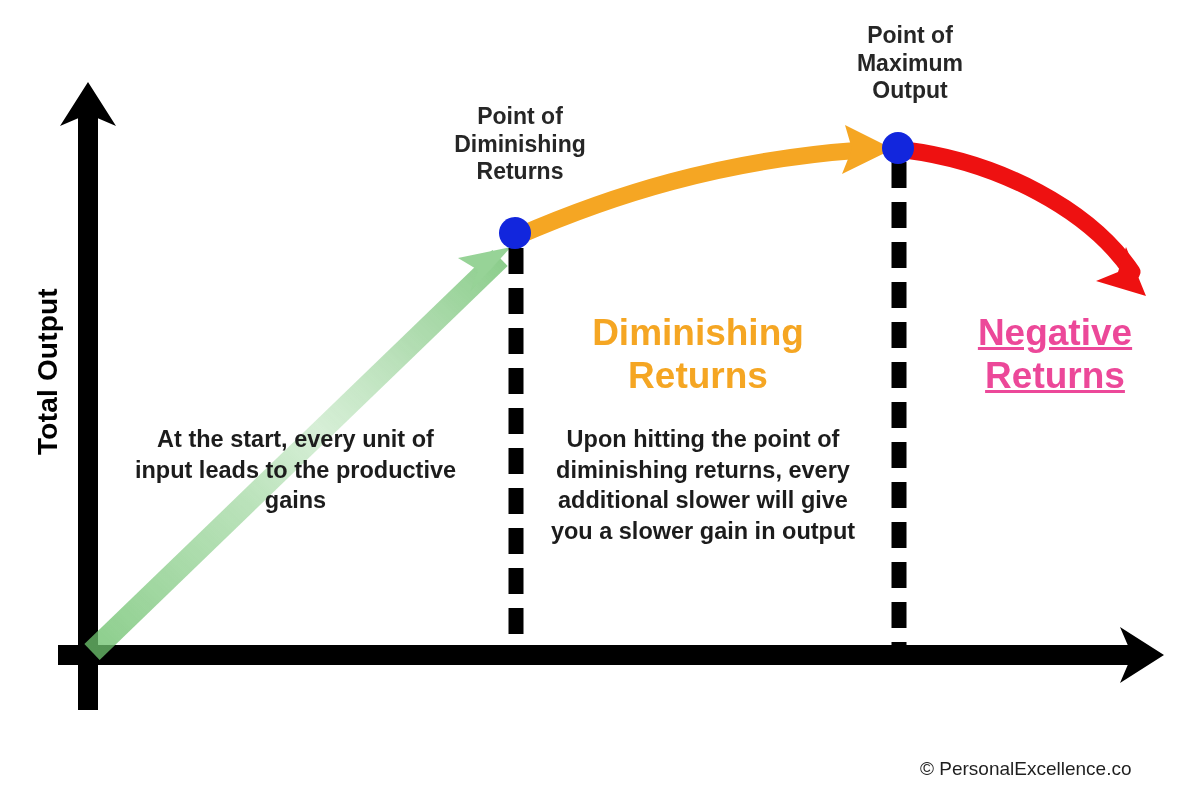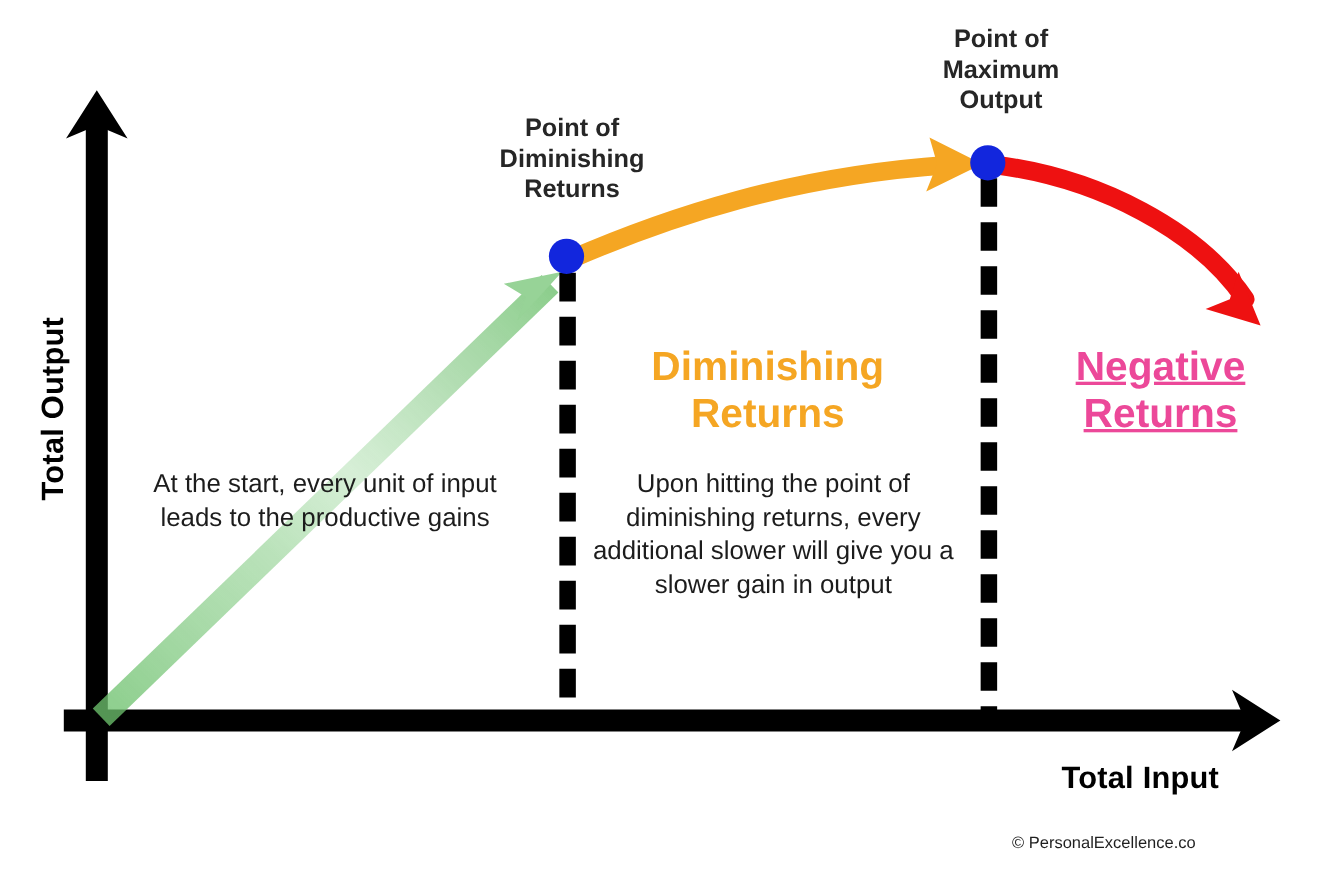--- a/index.html
+++ b/index.html
@@ -45,20 +45,21 @@
     font-size: 37px;
     font-weight: bold;
     text-align: center;
     line-height: 1.16;
   }
   .phase-body {
     font-size: 23.5px;
     text-align: center;
     color: #1c1c1c;
     line-height: 1.30;
+    font-weight: bold;
   }
   .axis-label {
     font-size: 28px;
     font-weight: bold;
     color: #000000;
     letter-spacing: .2px;
   }
   #y-axis-label {
     left: -52px;
     top: 355px;
@@ -66,21 +67,21 @@
     text-align: center;
     transform: rotate(-90deg);
   }
   #x-axis-label {
     left: 965px;
     top: 690px;
   }
   #credit {
     left: 920px;
     top: 758px;
-    font-size: 15px;
+    font-size: 19px;
     color: #1f1f1f;
   }
   #callout-dim  { left: 430px; top: 103px; width: 180px; }
   #callout-max  { left: 820px; top: 22px;  width: 180px; }
   #title-prod   { left: 158px; top: 312px; width: 290px; color: #22b422; }
   #title-dim    { left: 548px; top: 312px; width: 300px; color: #f5a623; }
   #title-neg    { left: 930px; top: 312px; width: 250px; color: #ec4899; text-decoration: underline; }
   #body-prod    { left: 128px; top: 424px; width: 335px; }
   #body-dim     { left: 538px; top: 424px; width: 330px; }
   #body-neg     {
@@ -139,21 +140,20 @@
     <g>
       <line x1="899" y1="162" x2="899" y2="648" stroke="#000000" stroke-width="15" stroke-dasharray="26 14"></line>
     </g>
 
     <circle cx="515" cy="233" r="16" fill="#1226dd"></circle>
     <circle cx="898" cy="148" r="16" fill="#1226dd"></circle>
   </svg>
 
   <div class="txt axis-label" id="y-axis-label">Total Output</div>
 
-  <div class="txt axis-label" id="x-axis-label">Total Input</div>
 
   <div class="txt callout" id="callout-dim">Point of
 Diminishing
 Returns</div>
 
   <div class="txt callout" id="callout-max">Point of
 Maximum
 Output</div>
 
 

